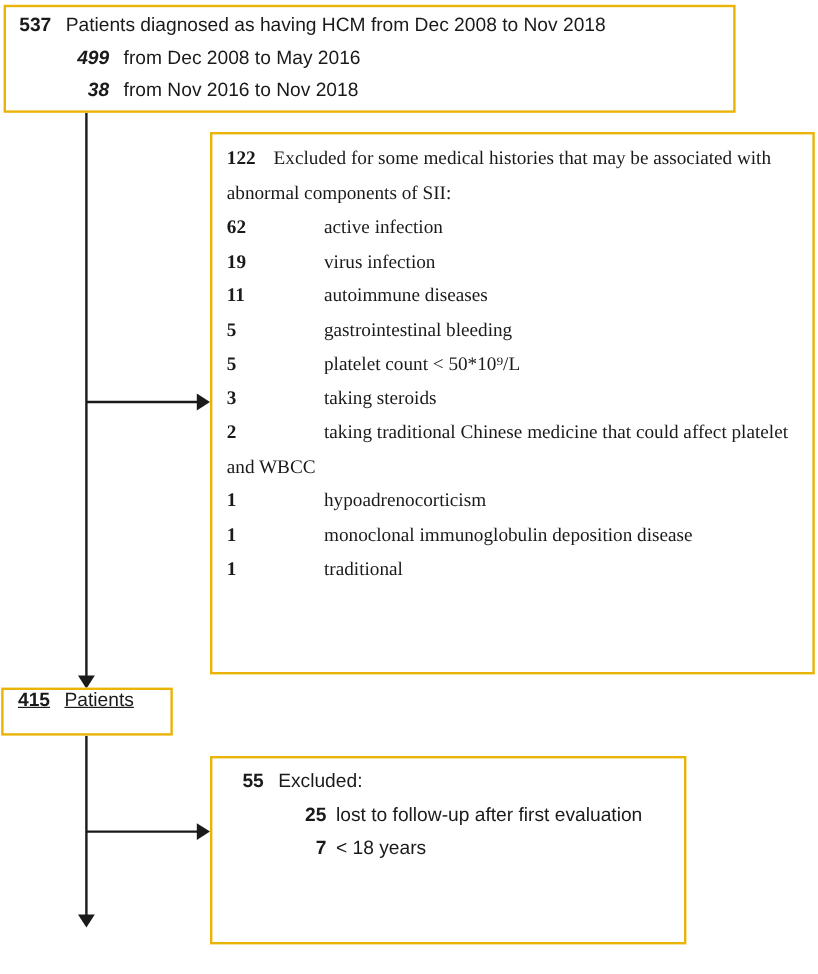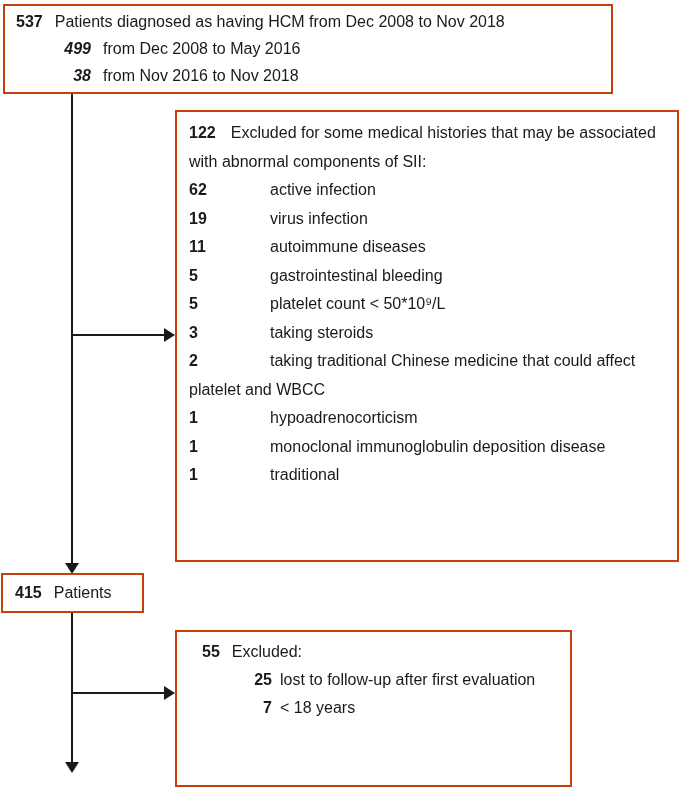--- a/index.html
+++ b/index.html
@@ -17,21 +17,21 @@
     position: absolute;
     left: 0; top: 0;
     width: 682px; height: 812px;
     z-index: 1;
   }
   .connectors line { stroke: #1a1a1a; stroke-width: 2; }
   .connectors polygon { fill: #1a1a1a; }
   .box {
     position: absolute;
     box-sizing: border-box;
-    border: 2px solid #c2410c;
+    border: 2px solid #eab308;
     background: #ffffff;
     z-index: 2;
   }
   .num { font-weight: 700; }
   
   .top-box {
     left: 3px; top: 4px;
     width: 610px; height: 90px;
     padding: 2px 10px 0 11px;
     line-height: 27px;
@@ -40,31 +40,33 @@
   .top-box .sub { padding-left: 41px; }
   .top-box .sub .num {
     display: inline-block; width: 34px; text-align: right; margin-right: 12px; font-style: italic;
   }
   
   .excl1-box {
     left: 175px; top: 110px;
     width: 504px; height: 452px;
     padding: 7px 12px 0 12px;
     line-height: 28.5px;
+    font-family: Liberation Serif, serif;
   }
   .excl1-box .hdr .num { margin-right: 15px; }
   .excl1-box .item .num {
     display: inline-block; width: 69px; text-align: left; margin-right: 12px;
   }
   
   .mid-box {
     left: 1px; top: 573px;
     width: 143px; height: 40px;
-    display: flex; align-items: center;
+    display: flex; 
     padding-left: 12px;
+    text-decoration: underline;
   }
   .mid-box .num { margin-right: 12px; }
   
   .excl2-box {
     left: 175px; top: 630px;
     width: 397px; height: 157px;
     padding: 6px 10px 0 25px;
     line-height: 28px;
   }
   .excl2-box .hdr .num { margin-right: 12px; }

